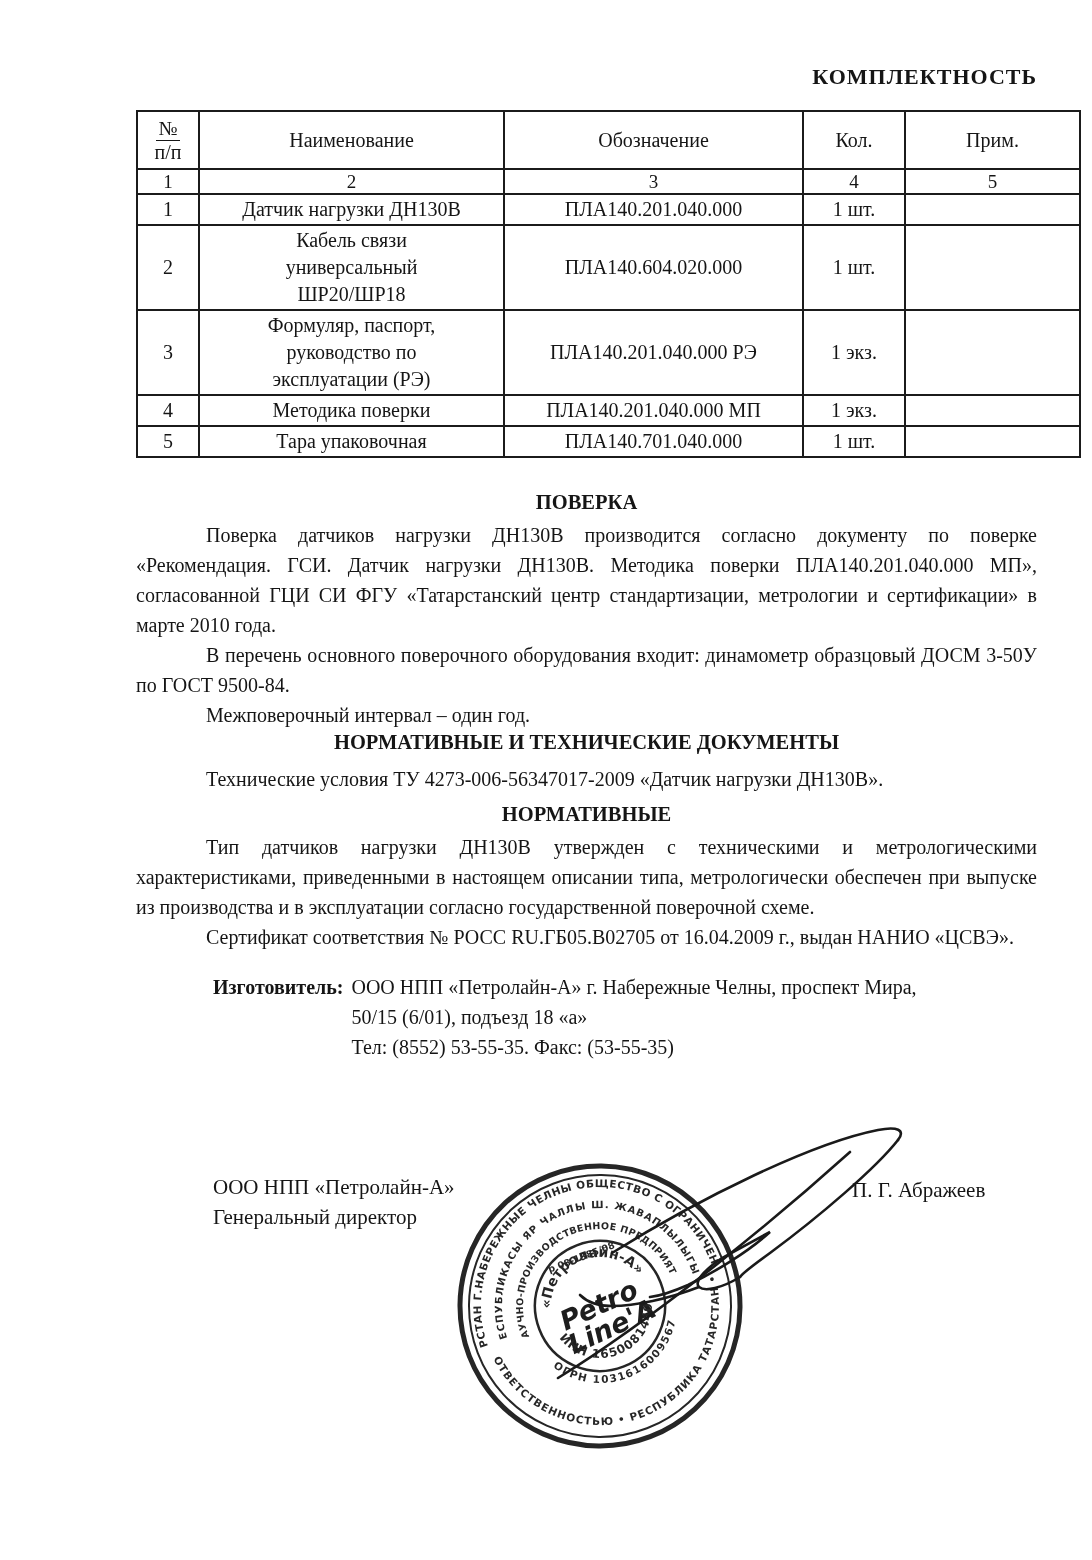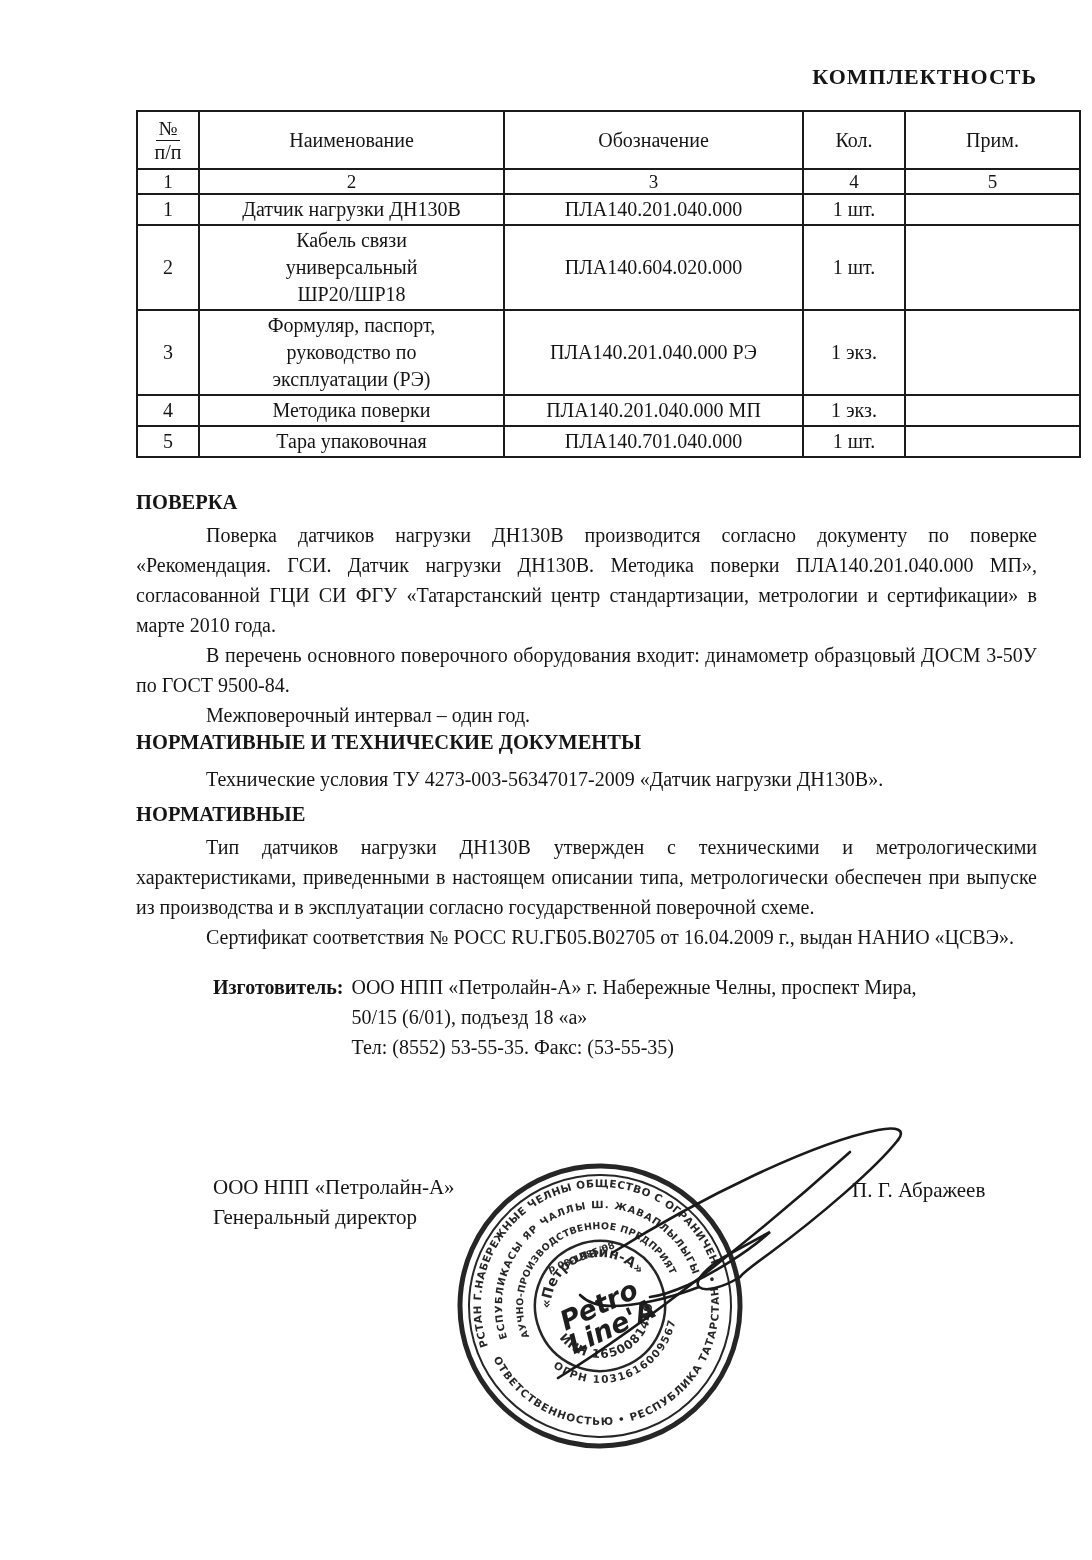--- a/index.html
+++ b/index.html
@@ -24,21 +24,21 @@
   td.c-desig{width:289px;}
   td.c-qty{width:92px;}
   td.c-note{width:165px;}
   tr.hdr td{height:54px;line-height:24px;}
   tr.numrow td{height:23px;font-size:19px;line-height:20px;padding:0 4px;}
   td.cell-name{text-align:left;padding-left:10px;white-space:pre-line;line-height:27px;}
   tr.r-tall td{height:80px;}
   tr.r-short td{height:24px;}
   .no-underline{border-bottom:1.6px solid #151515;padding:0 2px 1px 2px;}
   .sec-heading{
-    font-weight:bold;font-size:20.5px;line-height:24px;margin:0;font-family:Liberation Serif, serif;
+    text-align:center;font-weight:bold;font-size:20.5px;line-height:24px;margin:0;font-family:Liberation Serif, serif;
   }
   .h-poverka{margin-top:32px;}
   .h-norm{}
   .h-concl{margin-top:8px;}
   p.body-par{
     margin:0;font-size:20px;line-height:30px;text-align:justify;text-indent:70px;
   }
   p.first{margin-top:6px;}
   p.single{text-align:left;}
   p.tu{margin-top:10px;text-align:left;}
@@ -129,21 +129,21 @@
       </tr>
     </tbody>
   </table>
 
   <h2 class="sec-heading h-poverka">ПОВЕРКА</h2>
   <p class="body-par first">Поверка датчиков нагрузки ДН130В производится согласно документу по поверке «Рекомендация. ГСИ. Датчик нагрузки ДН130В. Методика поверки ПЛА140.201.040.000 МП», согласованной ГЦИ СИ ФГУ «Татарстанский центр стандартизации, метрологии и сертификации» в марте 2010 года.</p>
   <p class="body-par">В перечень основного поверочного оборудования входит: динамометр образцовый ДОСМ 3-50У по ГОСТ 9500-84.</p>
   <p class="body-par single">Межповерочный интервал – один год.</p>
 
   <h2 class="sec-heading h-norm">НОРМАТИВНЫЕ И ТЕХНИЧЕСКИЕ ДОКУМЕНТЫ</h2>
-  <p class="body-par tu">Технические условия ТУ 4273-003-56347017-2009 «Датчик нагрузки ДН130В».</p>
+  <p class="body-par tu">Технические условия ТУ 4273-006-56347017-2009 «Датчик нагрузки ДН130В».</p>
 
   <h2 class="sec-heading h-concl">НОРМАТИВНЫЕ</h2>
   <p class="body-par first">Тип датчиков нагрузки ДН130В утвержден с техническими и метрологическими характеристиками, приведенными в настоящем описании типа, метрологически обеспечен при выпуске из производства и в эксплуатации согласно государственной поверочной схеме.</p>
   <p class="body-par">Сертификат соответствия № РОСС RU.ГБ05.В02705 от 16.04.2009 г., выдан НАНИО «ЦСВЭ».</p>
 
   <div class="manufacturer">
     <div class="mlabel">Изготовитель:</div>
     <div>
       <div>ООО НПП «Петролайн-А» г. Набережные Челны, проспект Мира,</div>
       <div>50/15 (6/01), подъезд 18 «а»</div>

